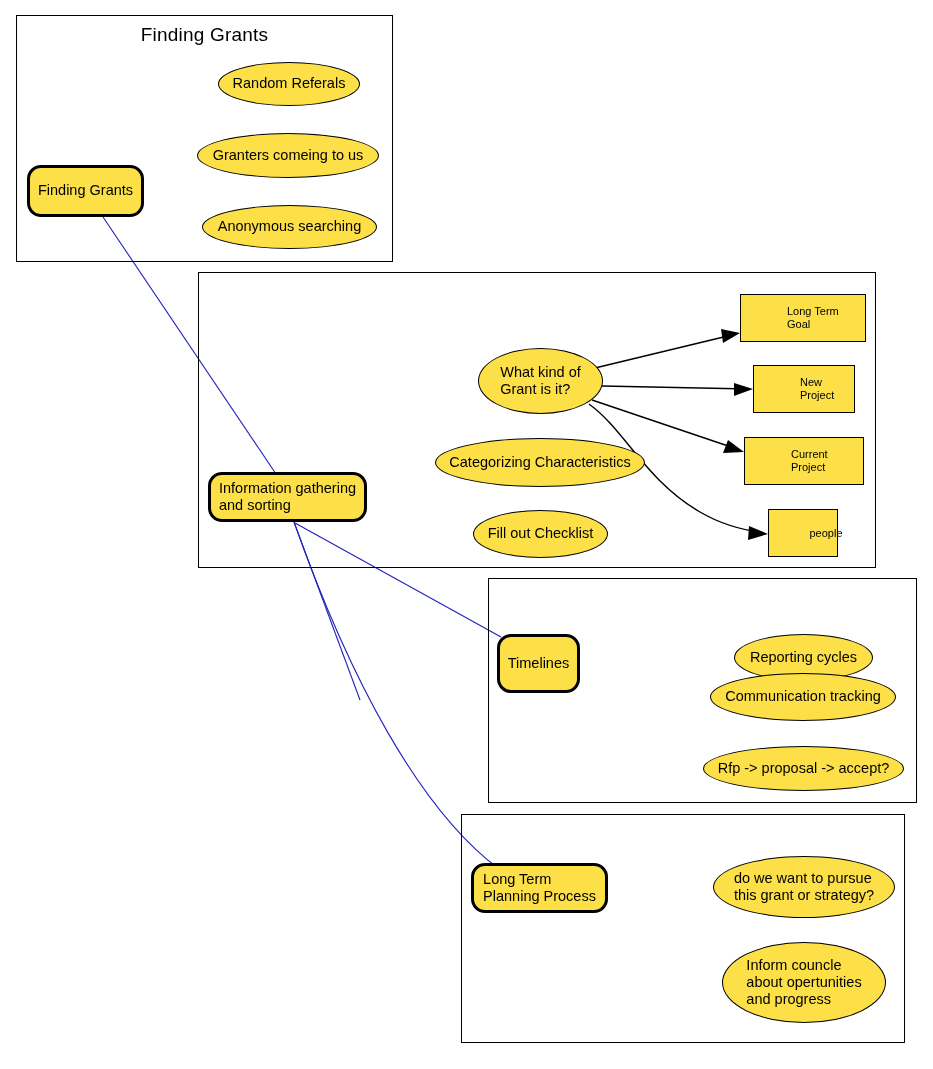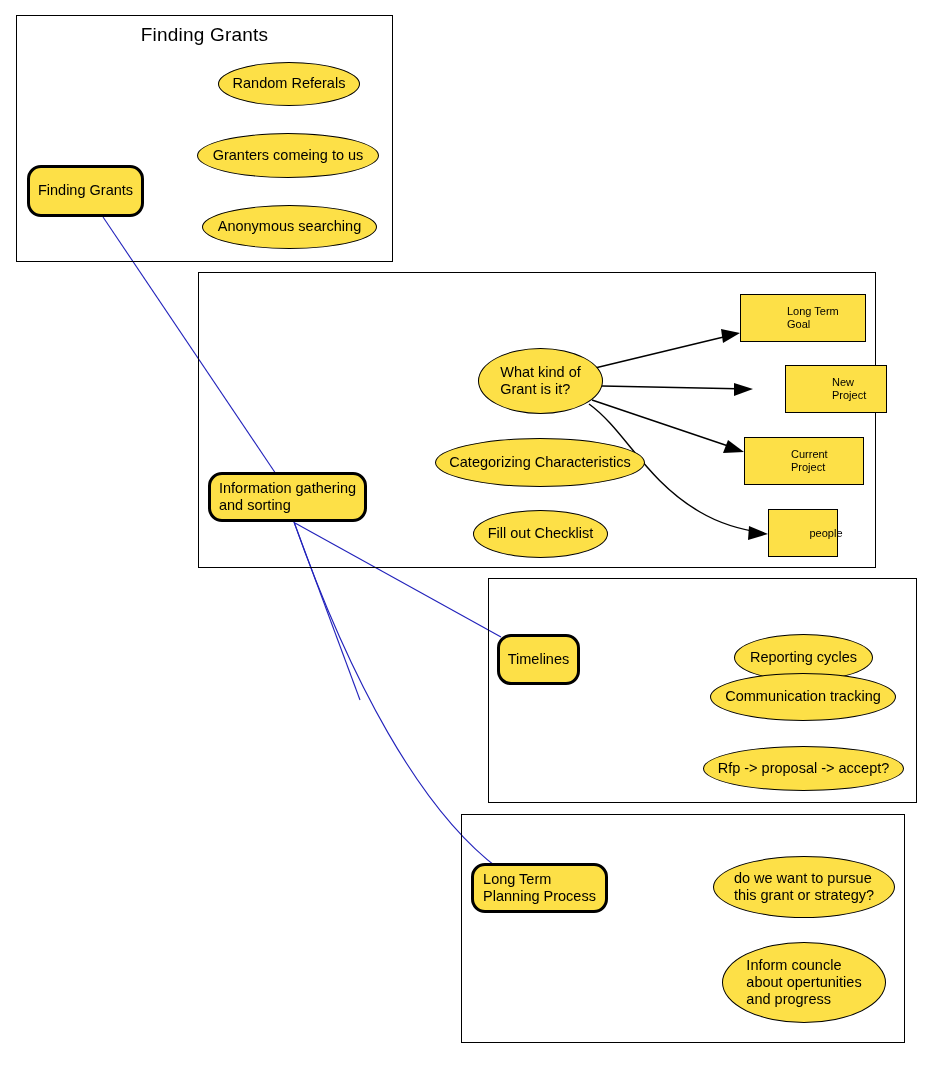--- a/index.html
+++ b/index.html
@@ -156,35 +156,35 @@
   <div class="node ellipse" style="left:435px; top:438px; width:210px; height:49px;">
     <span class="lbl">Categorizing Characteristics</span>
   </div>
   <div class="node ellipse" style="left:473px; top:510px; width:135px; height:48px;">
     <span class="lbl">Fill out Checklist</span>
   </div>
 
   <div class="node rect" style="left:740px; top:294px; width:126px; height:48px;">
     <span class="lbl">Long Term Goal</span>
   </div>
-  <div class="node rect" style="left:753px; top:365px; width:102px; height:48px;margin-left:32px;">
+  <div class="node rect" style="left:753px; top:365px; width:102px; height:48px;">
     <span class="lbl">New Project</span>
   </div>
   <div class="node rect" style="left:744px; top:437px; width:120px; height:48px;">
     <span class="lbl">Current Project</span>
   </div>
   <div class="node rect" style="left:768px; top:509px; width:70px; height:48px;">
     <span class="lbl">people</span>
   </div>
 
   <div class="panel" style="left:488px; top:578px; width:429px; height:225px;">
     <div class="panel-title"></div>
   </div>
 
-  <div class="node rounded-bold" style="left:497px; top:634px; width:83px; height:51px;">
+  <div class="node rounded-bold" style="left:497px; top:634px; width:83px; height:59px;">
     <span class="lbl">Timelines</span>
   </div>
 
   <div class="node ellipse" style="left:734px; top:634px; width:139px; height:47px;">
     <span class="lbl">Reporting cycles</span>
   </div>
   <div class="node ellipse" style="left:710px; top:673px; width:186px; height:48px;">
     <span class="lbl">Communication tracking</span>
   </div>
   <div class="node ellipse" style="left:703px; top:746px; width:201px; height:45px;">

